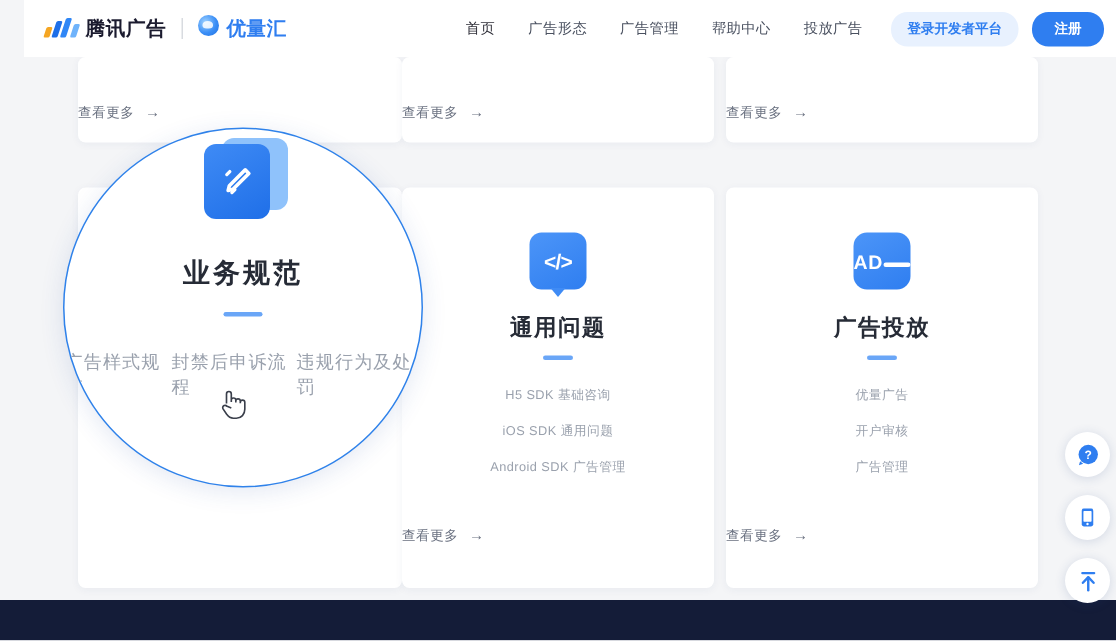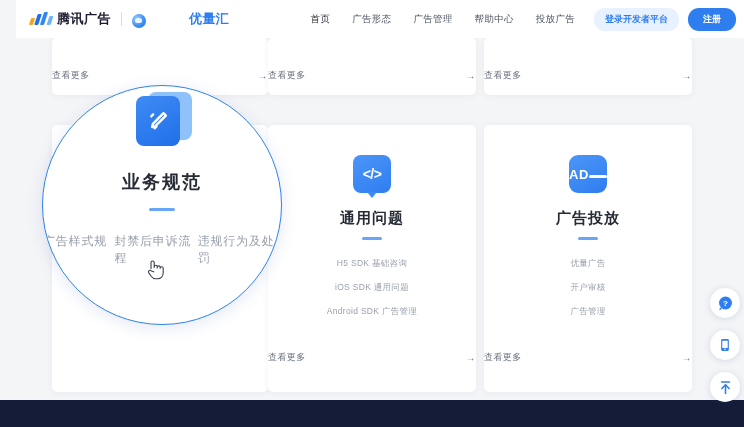--- a/index.html
+++ b/index.html
@@ -35,21 +35,21 @@
   .brand-mark i:nth-child(1){ left:0;  height: 7px;  background:#f5a623; }
   .brand-mark i:nth-child(2){ left:6px;height: 11px; background:#1e6fe8; }
   .brand-mark i:nth-child(3){ left:12px;height:13px; background:#2f86f6; }
   .brand-mark i:nth-child(4){ left:18px;height:9px;  background:#6fb3fb; }
   .brand-name {
     font-size: 13px; font-weight: bold; color: #1b1b2f; letter-spacing: .5px;
   }
   .brand-sep {
     width: 1px; height: 14px; background: #d8dbe0; margin: 0 10px;
   }
-  .sub-brand { display: flex; align-items: flex-end; gap: 38px; }
+  .sub-brand { display: flex; align-items: flex-start; }
   .sub-logo {
     width: 14px; height: 14px; border-radius: 50%;
     background: radial-gradient(circle at 35% 35%, #9fd2ff 0%, #3a8ef6 55%, #1f6fe0 100%);
     margin-right: 5px; position: relative;
   }
   .sub-logo::after{
     content:""; position:absolute; left:3px; top:4px; width:7px; height:5px;
     border-radius: 50% 50% 40% 40%; background: rgba(255,255,255,.85);
   }
   .sub-name { font-size: 13px; font-weight: bold; color: #2f7ef0; letter-spacing:.4px;}
@@ -81,21 +81,21 @@
   .card-top-1 { left: 52px;  top: 0px; width: 216px; height: 57px; }
   .card-top-2 { left: 268px; top: 0px; width: 208px; height: 57px; }
   .card-top-3 { left: 484px; top: 0px; width: 208px; height: 57px; }
 
   .card-bot-1 { left: 52px;  top: 87px;  width: 216px; height: 267px; }
   .card-bot-2 { left: 268px; top: 87px;  width: 208px; height: 267px; }
   .card-bot-3 { left: 484px; top: 87px;  width: 208px; height: 267px; }
 
   .more-link {
     position: absolute; left: 0; width: 100%;
-    display: flex; align-items: center; justify-content: space-between;
+    display: flex; align-items: center; justify-content: flex-start;
     font-size: 9px; color: #6a7180; cursor: pointer; letter-spacing: .4px;
   }
   .more-link .arrow { margin-left: 7px; font-size: 10px; color:#6a7180; }
   .card-top-1 .more-link,
   .card-top-2 .more-link,
   .card-top-3 .more-link { bottom: 13px; }
 
   .card-body {
     position: absolute; left: 0; top: 0; width: 100%; height: 100%;
     display: flex; flex-direction: column; align-items: center;

